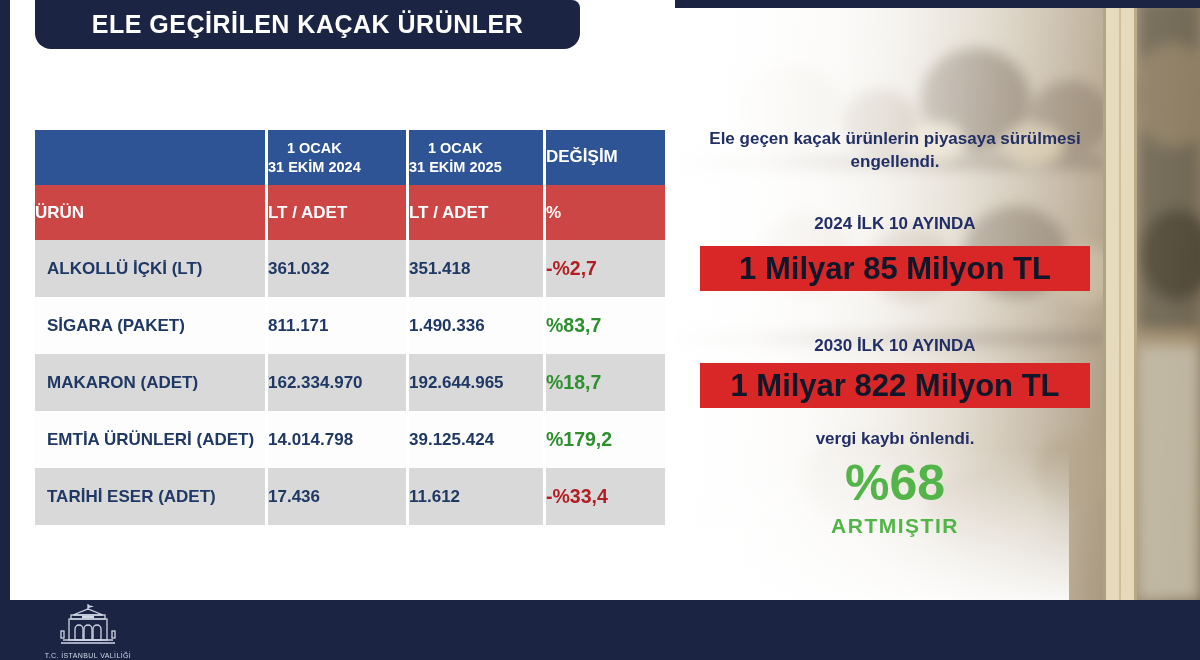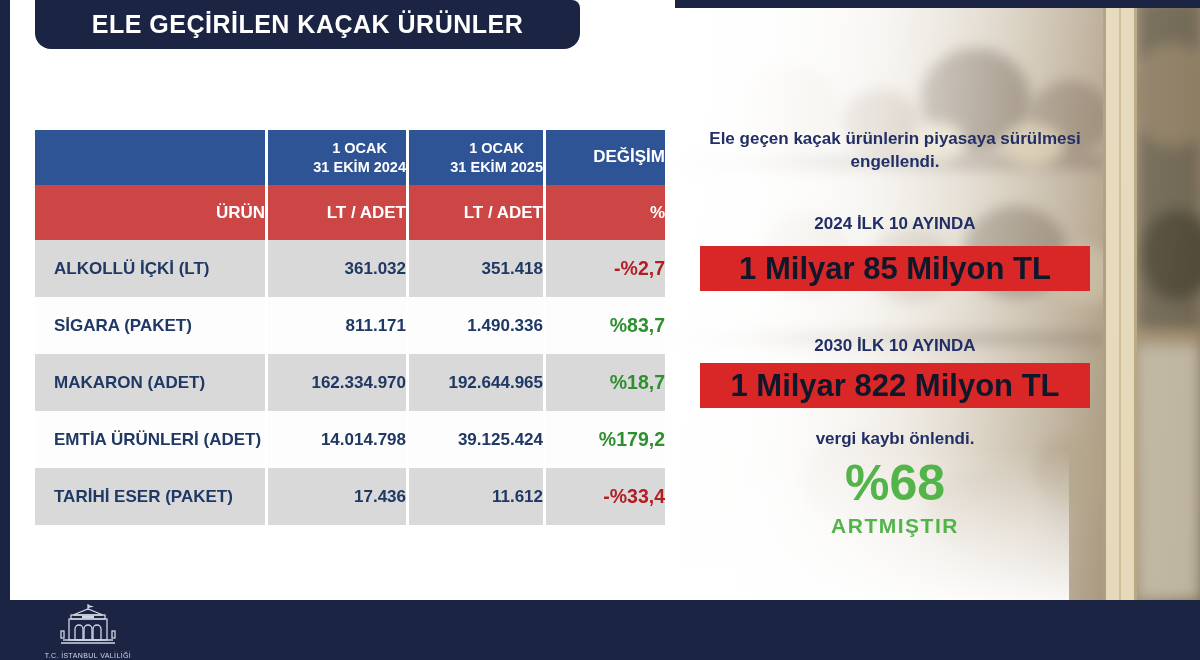--- a/index.html
+++ b/index.html
@@ -16,28 +16,28 @@
     position:absolute;left:35px;top:0;width:545px;height:49px;
     background:#1c2444;border-radius:0 8px 16px 16px;
     display:flex;align-items:center;justify-content:center;text-align:right;
   }
   .title-banner h1{
     margin:0;color:#ffffff;font-size:25px;font-weight:bold;letter-spacing:.5px;
   }
   
   .table{position:absolute;left:35px;top:130px;width:630px;}
   .trow{display:grid;grid-template-columns:230px 138px 134px 119px;column-gap:3px;}
-  .trow .cell{display:flex;align-items:center;justify-content:flex-end;text-align:center;}
+  .trow .cell{display:flex;align-items:center;justify-content:flex-start;text-align:center;}
   .hrow1 .cell{background:#2e5496;color:#fff;height:55px;font-weight:bold;font-size:14.5px;line-height:1.3;}
   .hrow1 .cell.big{font-size:17px;}
   .hrow2 .cell{background:#cd4646;color:#fff;height:55px;font-weight:bold;font-size:17px;}
   .drow .cell{height:57px;font-weight:bold;font-size:17px;color:#1f3864;}
   .drow.odd .cell{background:#d9d9d9;}
   .drow.even .cell{background:#fdfdfd;}
-  .drow .cell.name{justify-content:flex-start;text-align:right;padding-left:19px;}
+  .drow .cell.name{justify-content:flex-start;text-align:right;padding-left:12px;}
   .cell.chg{font-size:19.5px;}
   .chg.pos{color:#2e8f2e;}
   .chg.neg{color:#b11f24;}
   .two-line span{display:block;}
   
   .photo-panel{
     position:absolute;left:675px;top:0;width:525px;height:600px;overflow:hidden;
     background:linear-gradient(97deg,#fbfaf8 0%,#e9e4da 28%,#c9bca6 55%,#a39175 82%,#7d6d55 100%);
   }
   .photo-scene{position:absolute;left:0;top:0;}
@@ -133,21 +133,21 @@
     <div class="cell">192.644.965</div>
     <div class="cell chg pos">%18,7</div>
   </div>
   <div class="trow drow even">
     <div class="cell name">EMTİA ÜRÜNLERİ (ADET)</div>
     <div class="cell">14.014.798</div>
     <div class="cell">39.125.424</div>
     <div class="cell chg pos">%179,2</div>
   </div>
   <div class="trow drow odd">
-    <div class="cell name">TARİHİ ESER (PAKET)</div>
+    <div class="cell name">TARİHİ ESER (ADET)</div>
     <div class="cell">17.436</div>
     <div class="cell">11.612</div>
     <div class="cell chg neg">-%33,4</div>
   </div>
 </div>
 
 <div class="photo-panel">
   <svg class="photo-scene" width="525" height="600" viewBox="0 0 525 600">
     <defs>
         <filter id="b1" x="-40%" y="-40%" width="180%" height="180%">

